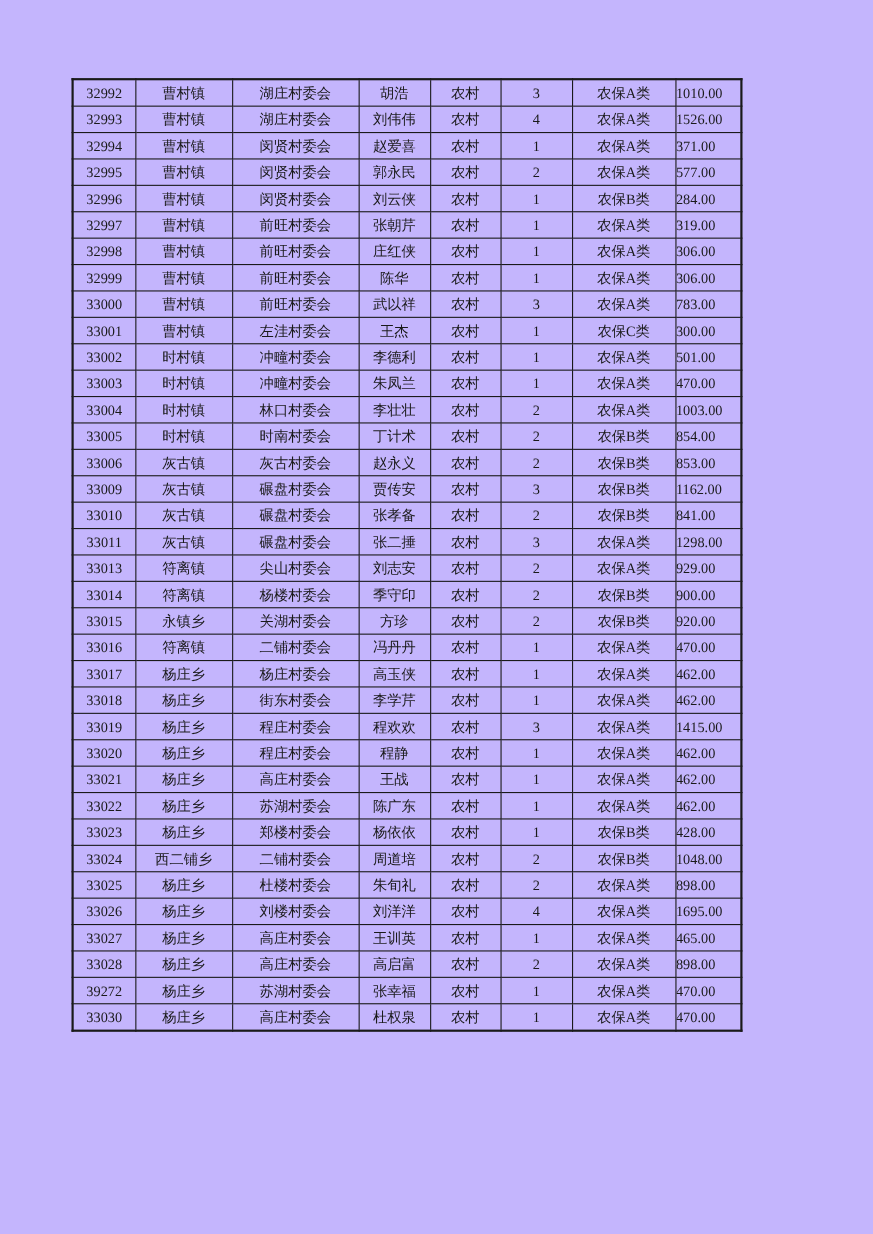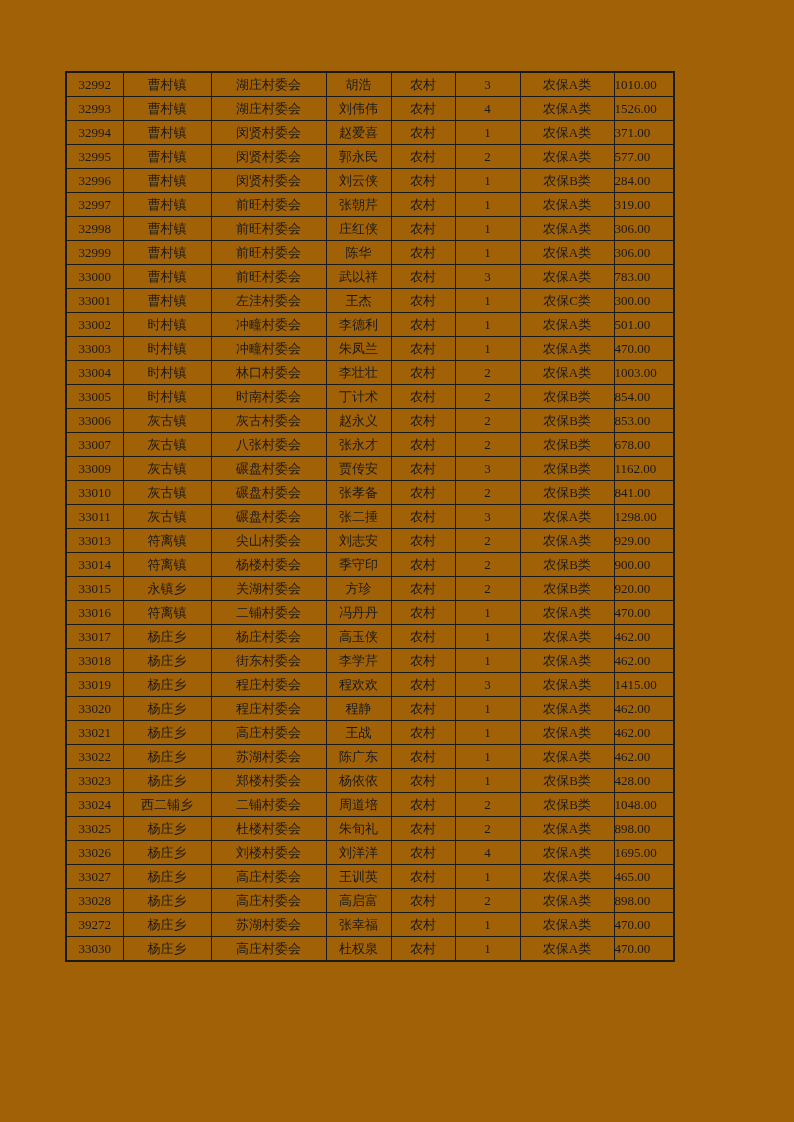--- a/index.html
+++ b/index.html
@@ -4,21 +4,21 @@
 <style>
   html, body {
     margin: 0;
     padding: 0;
     background: #ffffff;
   }
   .page {
     position: relative;
     width: 794px;
     height: 1122px;
-    background: #a16207;
+    background: #c4b5fd;
     overflow: hidden;
     font-family: "Liberation Serif", "DejaVu Serif", serif;
     color: #000000;
   }
   table.benefits {
     position: absolute;
     left: 65px;
     top: 71px;
     width: 608px;
     border-collapse: collapse;
@@ -201,30 +201,20 @@
           <td>33006</td>
           <td>灰古镇</td>
           <td>灰古村委会</td>
           <td>赵永义</td>
           <td>农村</td>
           <td>2</td>
           <td>农保B类</td>
           <td class="col-amount">853.00</td>
         </tr>
         <tr>
-          <td>33007</td>
-          <td>灰古镇</td>
-          <td>八张村委会</td>
-          <td>张永才</td>
-          <td>农村</td>
-          <td>2</td>
-          <td>农保B类</td>
-          <td class="col-amount">678.00</td>
-        </tr>
-        <tr>
           <td>33009</td>
           <td>灰古镇</td>
           <td>碾盘村委会</td>
           <td>贾传安</td>
           <td>农村</td>
           <td>3</td>
           <td>农保B类</td>
           <td class="col-amount">1162.00</td>
         </tr>
         <tr>

